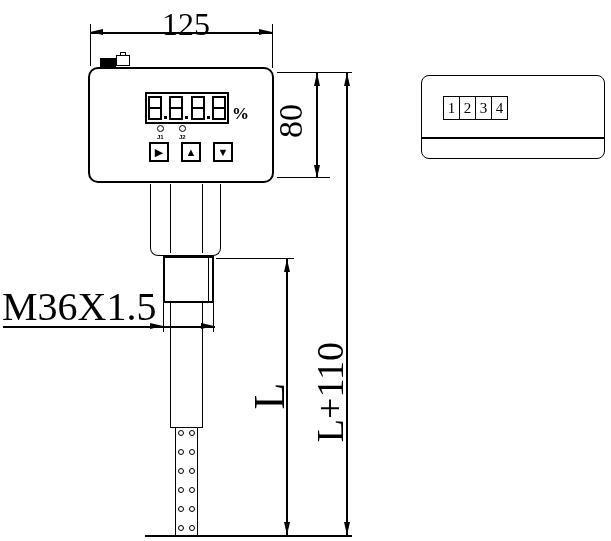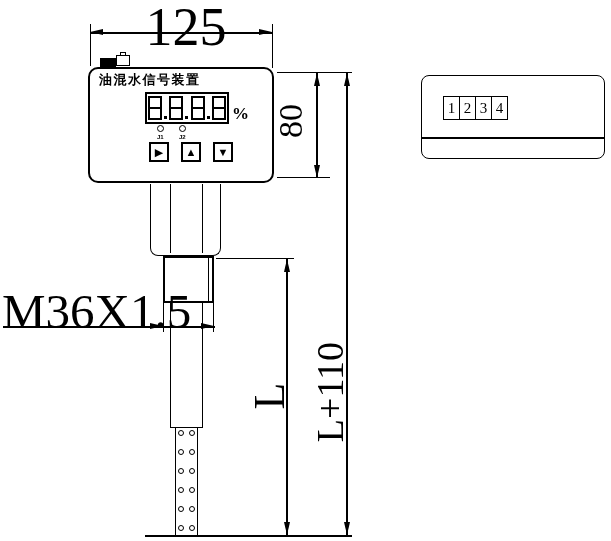--- a/index.html
+++ b/index.html
@@ -53,33 +53,32 @@
   .tstrip{position:absolute;left:443px;top:96px;display:flex;}
   .tcell{width:17px;height:24px;border:1px solid #000;box-sizing:border-box;margin-right:-1px;
     display:flex;align-items:center;justify-content:center;
     font-family:"Liberation Serif",serif;font-size:15px;background:#fff;}
 </style>
 </head>
 <body>
 
 <div id="canvas">
 
-  <div class="dimtext" style="left:145px;top:0px;width:82px;text-align:center;font-size:54px;">125</div>
+  <div class="dimtext" style="left:145px;top:8px;width:82px;text-align:center;font-size:32px;">125</div>
   <div class="hline" style="left:90px;top:32px;width:182px;"></div>
   <div class="arr arr-l" style="left:90px;top:29px;"></div>
   <div class="arr arr-r" style="left:259px;top:29px;"></div>
   <div class="ext" style="left:89.5px;top:24px;width:1px;height:42px;"></div>
   <div class="ext" style="left:271.5px;top:24px;width:1px;height:44px;"></div>
 
   <div class="gland-black"></div>
   <div class="gland-out"></div>
   <div class="gland-tab"></div>
   <div class="body-box"></div>
 
-  <div class="dev-title">油混水信号装置</div>
 
   <div class="seg-frame" title="8.8.8.8">
     <div class="digit"></div>
     <div class="dp"></div>
     <div class="digit"></div>
     <div class="dp"></div>
     <div class="digit"></div>
     <div class="dp"></div>
     <div class="digit"></div>
   </div>
@@ -122,21 +121,21 @@
   <div class="hole" style="left:188.5px;top:468px;"></div>
   <div class="hole" style="left:177.5px;top:487px;"></div>
   <div class="hole" style="left:188.5px;top:487px;"></div>
   <div class="hole" style="left:177.5px;top:506px;"></div>
   <div class="hole" style="left:188.5px;top:506px;"></div>
   <div class="hole" style="left:177.5px;top:525px;"></div>
   <div class="hole" style="left:188.5px;top:525px;"></div>
 
   <div class="hline" style="left:145px;top:535px;width:207px;"></div>
 
-  <div class="dimtext" style="left:2px;top:287px;font-size:49px;">M36X1.5</div>
+  <div class="dimtext" style="left:2px;top:287px;font-size:40px;">M36X1.5</div>
   <div class="hline" style="left:3px;top:326px;width:212px;"></div>
   <div class="arr arr-r" style="left:150px;top:323px;"></div>
   <div class="arr arr-r" style="left:201px;top:323px;"></div>
   <div class="ext" style="left:163px;top:303px;width:1px;height:29px;"></div>
   <div class="ext" style="left:213px;top:303px;width:1px;height:29px;"></div>
 
   <div class="ext" style="left:277px;top:71.5px;width:75px;height:1px;"></div>
   <div class="ext" style="left:277px;top:177px;width:53px;height:1px;"></div>
   <div class="vline" style="left:316.25px;top:73px;height:105px;"></div>
   <div class="arr arr-u" style="left:313.5px;top:73px;"></div>

